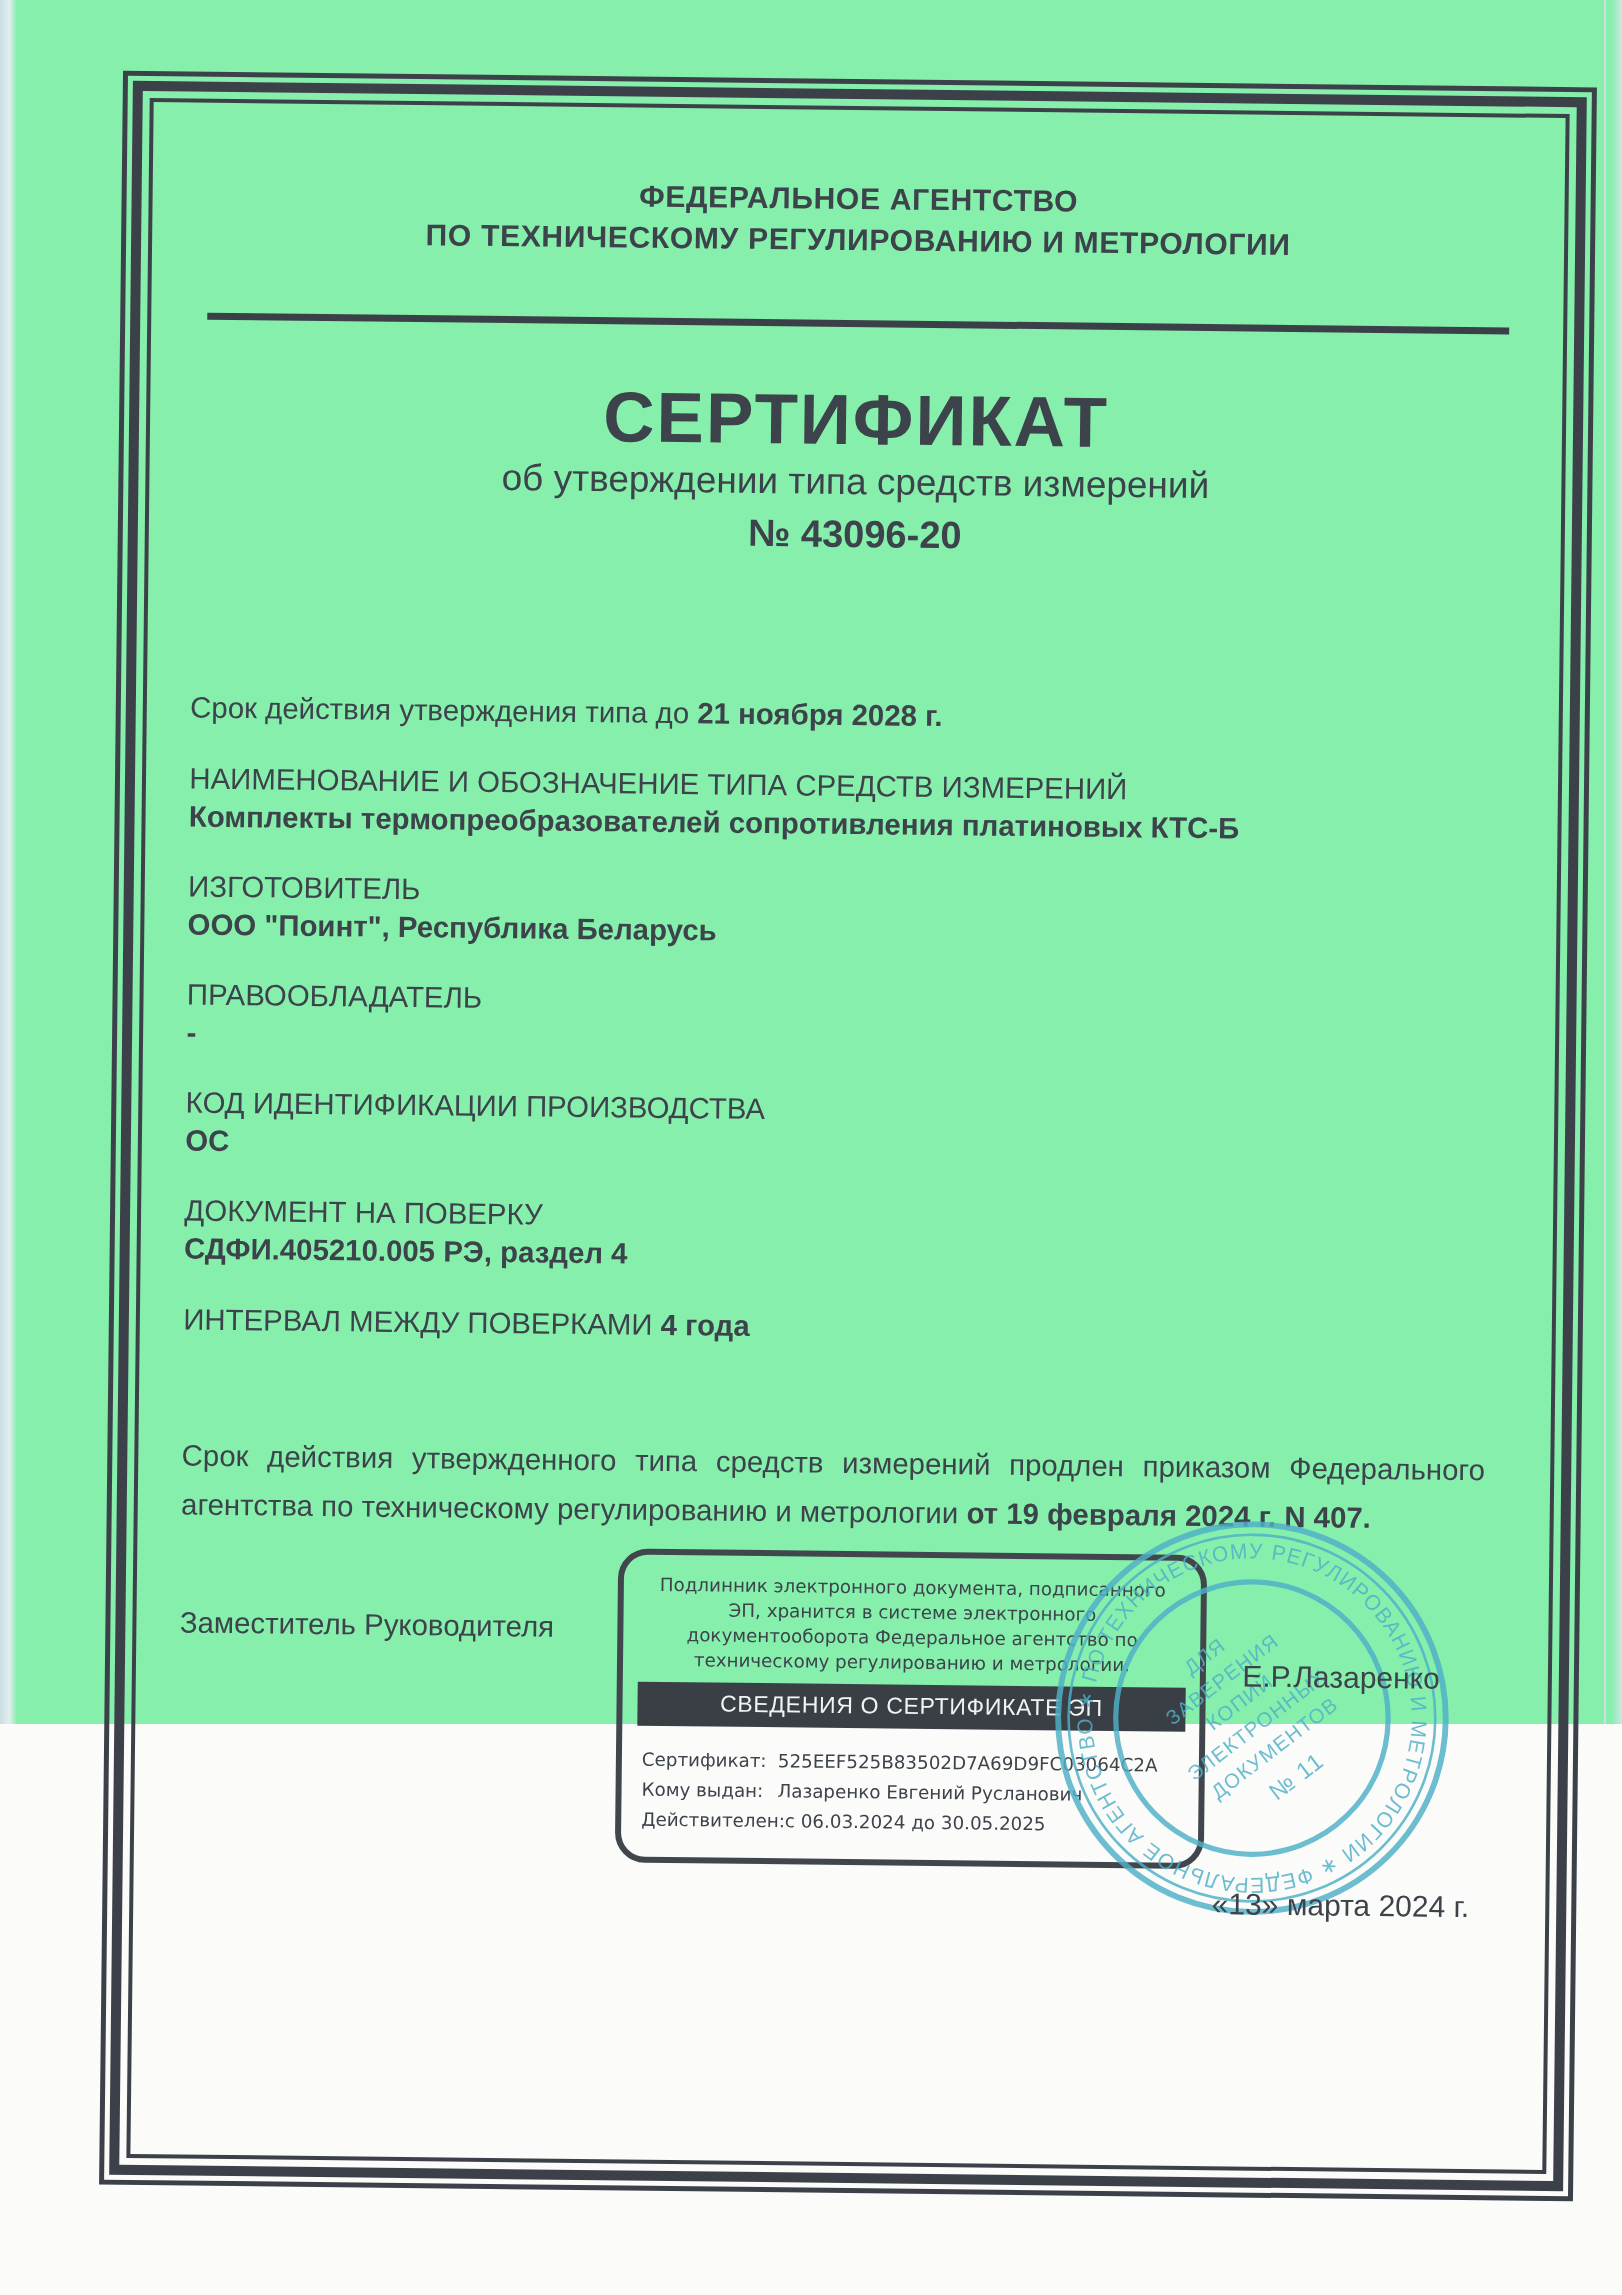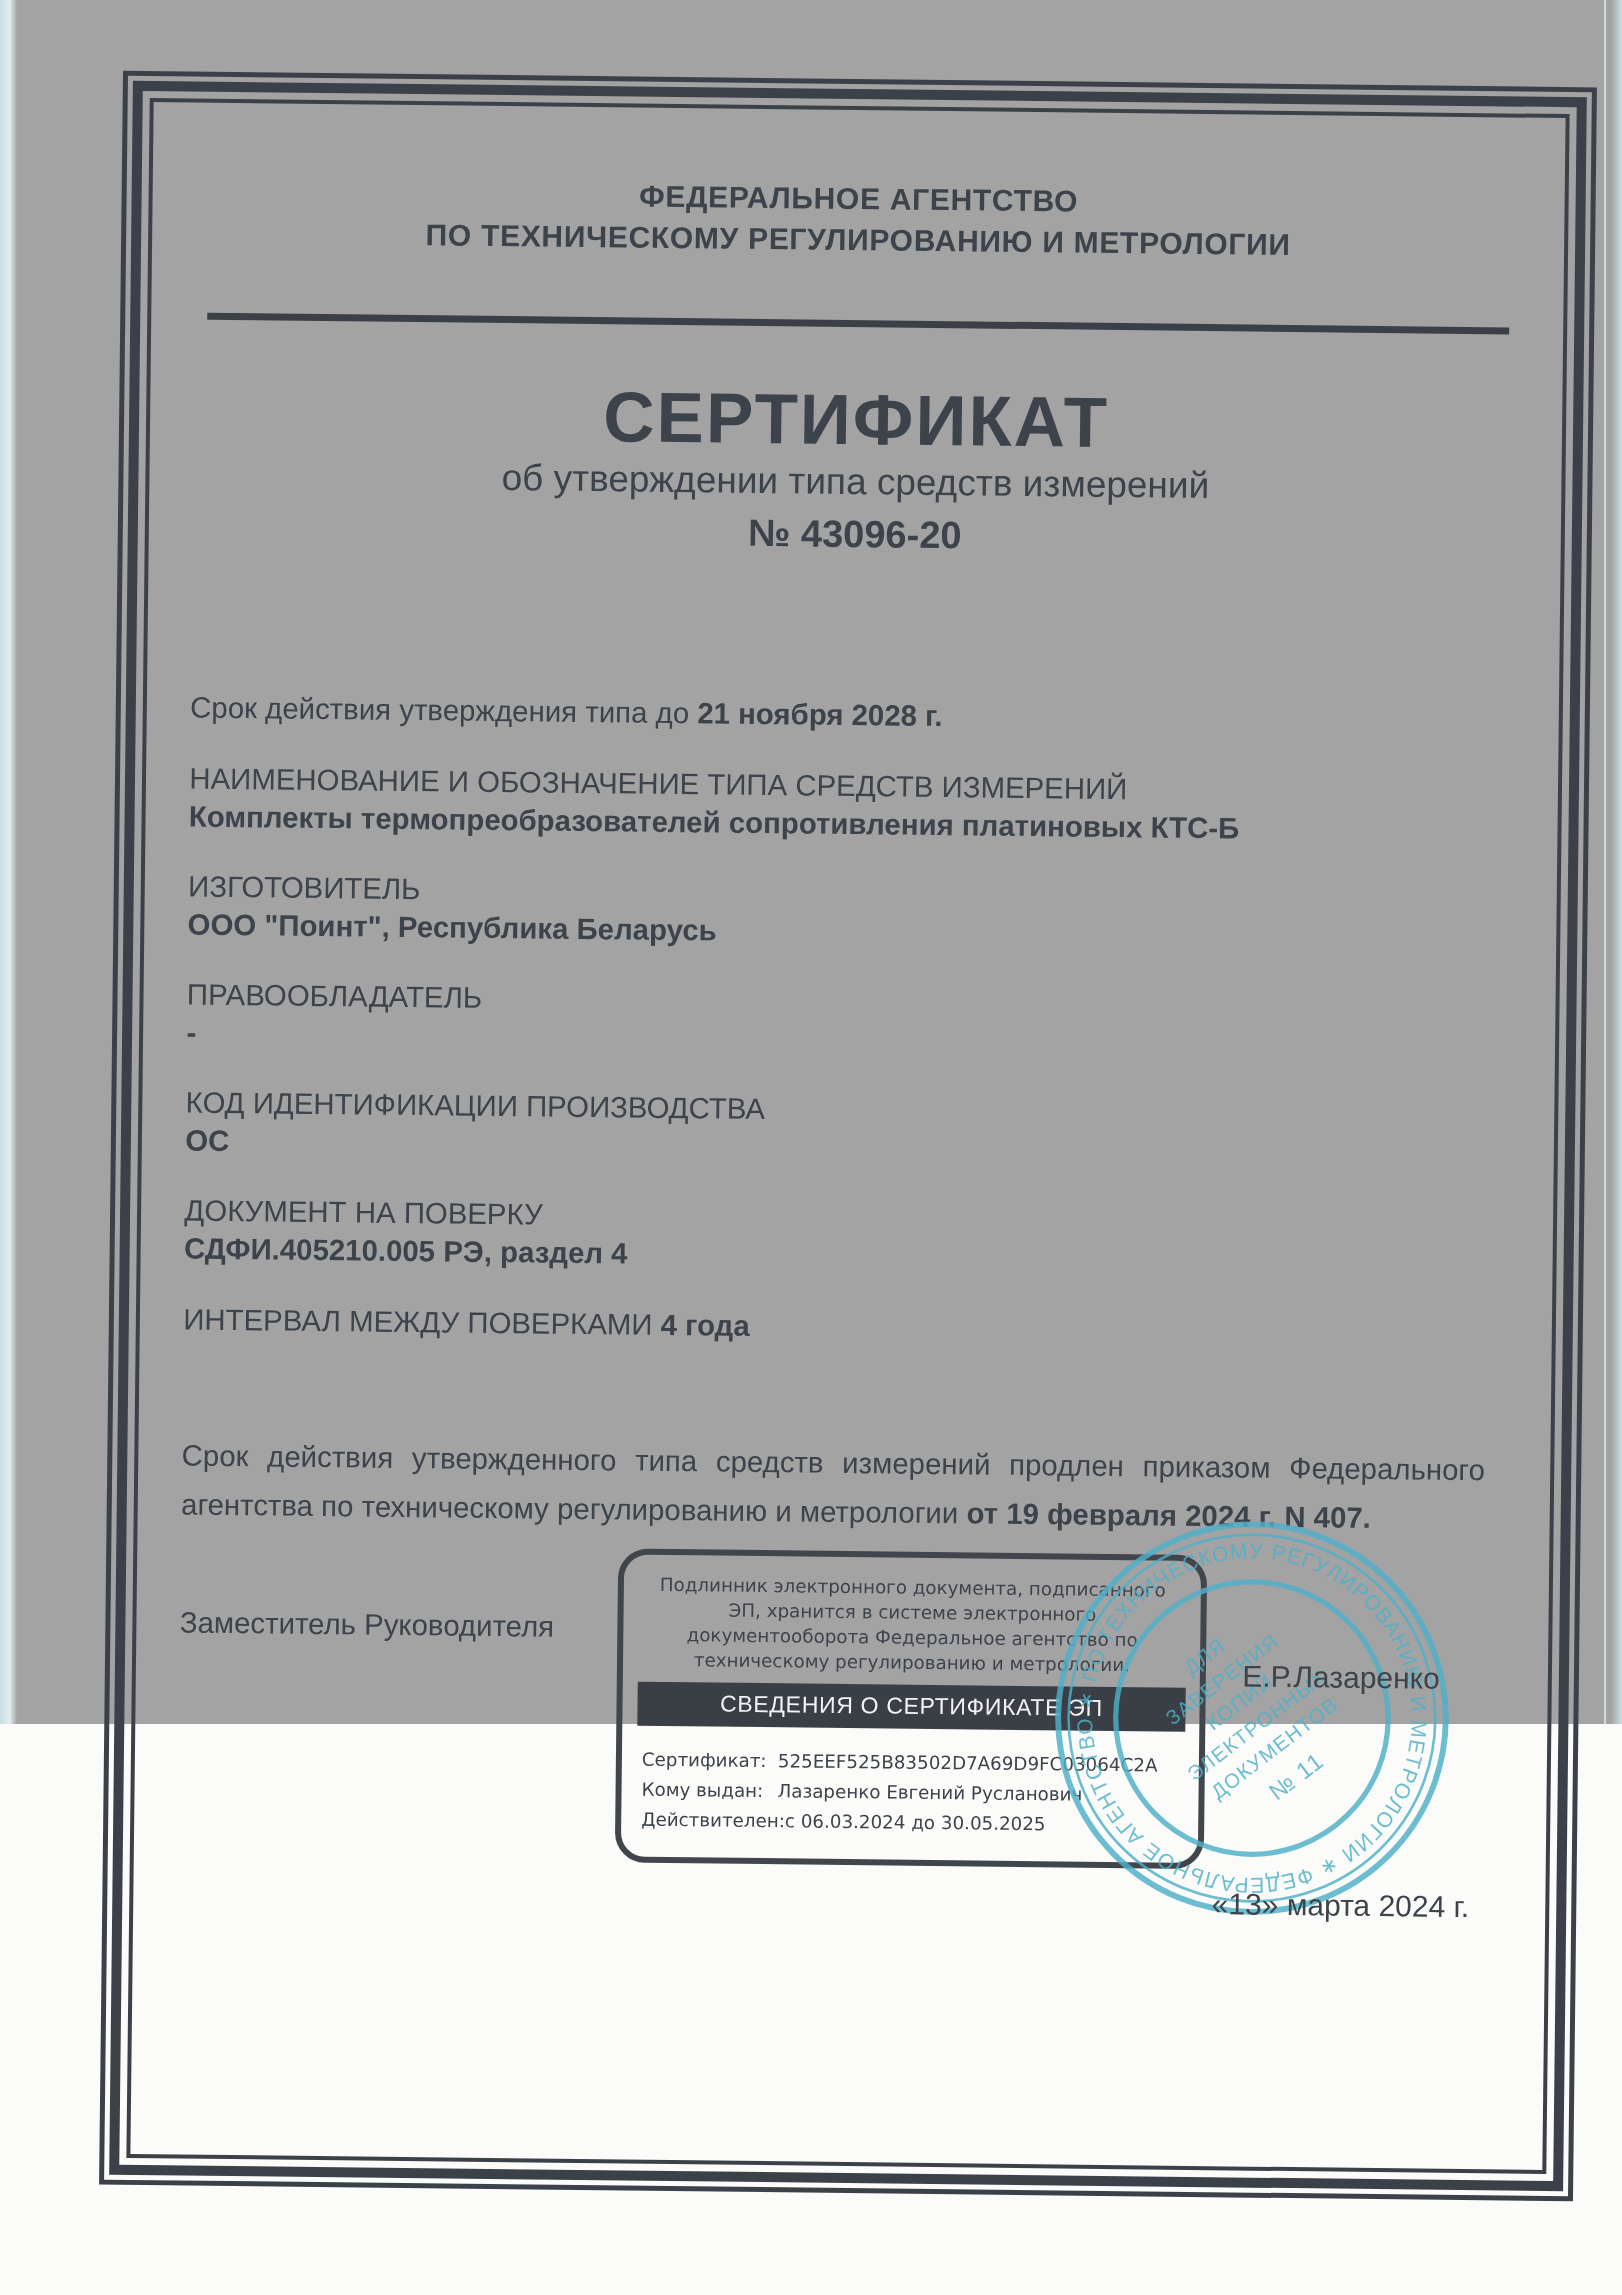--- a/index.html
+++ b/index.html
@@ -6,21 +6,21 @@
     margin: 0; padding: 0;
     width: 1623px; height: 2295px;
     background: #fbfbf9;
     overflow: hidden;
     font-family: "Liberation Sans", "DejaVu Sans", sans-serif;
     color: #3d434b;
   }
   .sheet {
     position: relative;
     width: 1623px; height: 1724px;
-    background: #a3a3a3;
+    background: #86efac;
   }
   
   .scan-edge-left {
     position: absolute; left: 0; top: 0; width: 17px; height: 100%;
     background: linear-gradient(90deg, #c9dde3 0%, #e3eef1 55%, rgba(255,255,255,0) 100%);
   }
   .scan-edge-right {
     position: absolute; right: 0; top: 0; width: 11.8px; height: 100%;
     background: linear-gradient(270deg, #d4e4e8 0%, rgba(255,255,255,0) 100%);
   }

